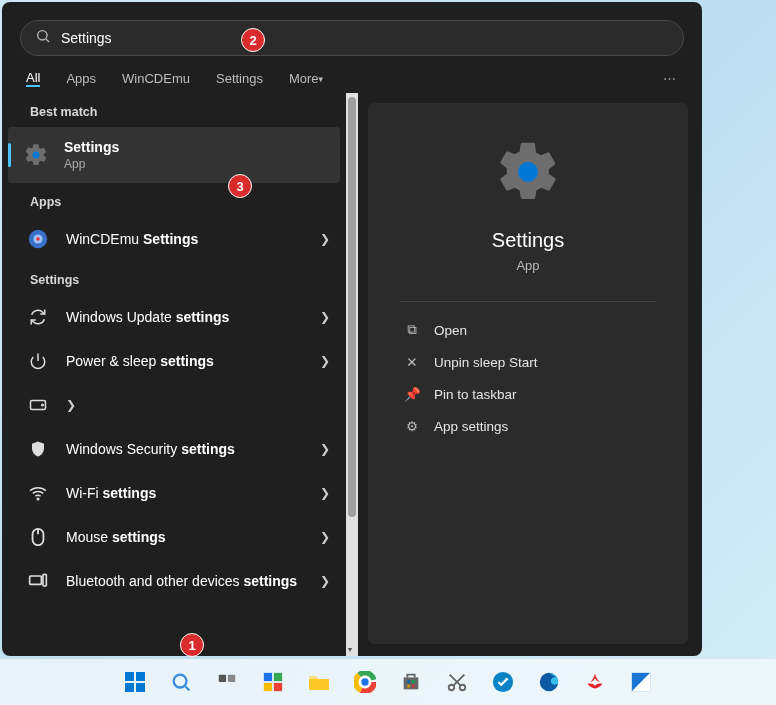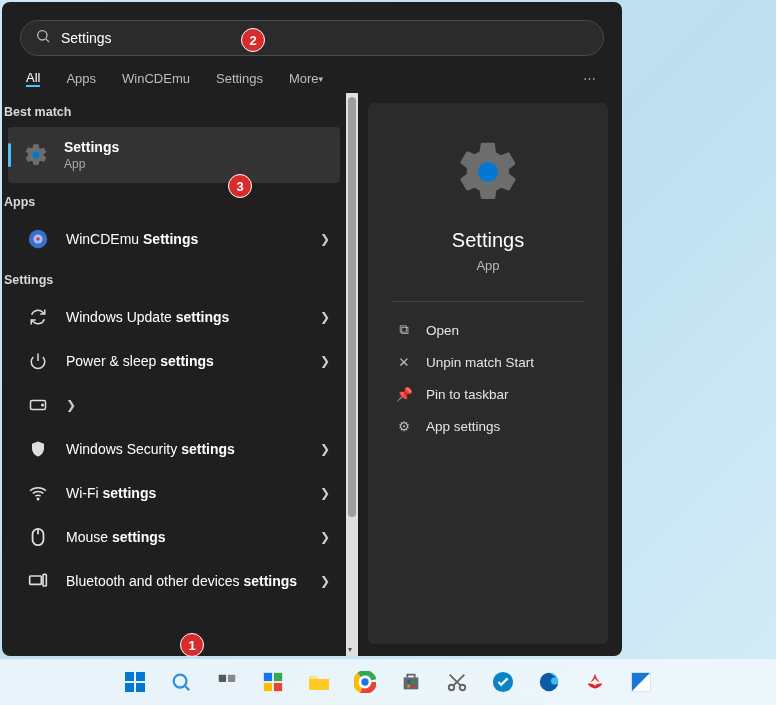--- a/index.html
+++ b/index.html
@@ -3,21 +3,21 @@
   <meta charset="utf-8">
   <style>
     * { box-sizing: border-box; margin: 0; padding: 0; }
     body {
       width: 776px; height: 705px;
       font-family: 'Segoe UI', Tahoma, sans-serif;
       background: linear-gradient(135deg, #cfe8f5 0%, #bddff0 50%, #d4edf7 100%);
       overflow: hidden; position: relative;
     }
     .start-panel {
-      position: absolute; top: 2px; left: 2px; width: 620px; height: 654px;
+      position: absolute; top: 2px; left: 2px; width: 700px; height: 654px;
       background: #1f1f1f; border-radius: 8px; color: #fff;
       display: flex; flex-direction: column; overflow: hidden;
     }
     .search-wrap { padding: 18px 18px 10px; }
     .search-bar {
       display: flex; align-items: center; height: 36px;
       background: #2b2b2b; border: 1px solid #4a4a4a; border-radius: 18px;
       padding: 0 14px; gap: 10px; position: relative;
     }
     .search-bar input {
@@ -27,21 +27,21 @@
     .tabs { display: flex; align-items: center; gap: 26px; padding: 4px 24px 6px; font-size: 13px; position: relative; }
     .tab { color: #bdbdbd; cursor: pointer; }
     .tab.active { color: #fff; border-bottom: 2px solid #4cc2ff; }
     .tab-more { display:flex; align-items:center; }
     .more-dots { margin-left: auto; letter-spacing: 2px; color:#bbb; }
     .content { display: flex; flex: 1; min-height: 0; }
     .left { width: 344px; overflow-y: auto; font-size: 13.5px; padding-bottom: 6px; }
     .scrollbar { width: 12px; background:#e0e0e0; position:relative; }
     .thumb { position:absolute; left:2px; top:4px; width:8px; height:420px; background:#9e9e9e; border-radius:4px; }
     .right { flex: 1; padding: 10px 14px 12px 10px; }
-    .section-label { font-size: 12.5px; color: #d8d8d8; font-weight: 600; padding: 12px 2px 8px; }
+    .section-label { font-size: 12.5px; color: #d8d8d8; font-weight: 600; padding: 12px 28px 8px; }
     .result-item {
       display: flex; align-items: center; gap: 14px; padding: 8px 16px 8px 22px;
       cursor: pointer; position: relative;
     }
     .result-item.best { background: #333333; border-radius: 4px; margin: 0 6px; padding: 12px 14px; }
     .icon-box { width: 28px; height: 28px; display:flex; align-items:center; justify-content:center; flex-shrink:0; }
     .result-text { flex: 1; }
     .result-title { font-size: 14px; color:#fff; }
     .result-sub { font-size: 12px; color: #aaa; margin-top: 2px; }
     .chev { color:#ccc; font-size: 12px; flex-shrink: 0; }
@@ -219,21 +219,21 @@
         <div class="preview-title">Settings</div>
         <div class="preview-sub">App</div>
         <div class="divider"></div>
         <div class="action-list">
           <div class="action-item">
               <span class="aicon">⧉</span>
               <span>Open</span>
             </div>
           <div class="action-item">
               <span class="aicon">✕</span>
-              <span>Unpin match Start</span>
+              <span>Unpin sleep Start</span>
             </div>
           <div class="action-item">
               <span class="aicon">📌</span>
               <span>Pin to taskbar</span>
             </div>
           <div class="action-item">
               <span class="aicon">⚙</span>
               <span>App settings</span>
             </div>
         </div>

